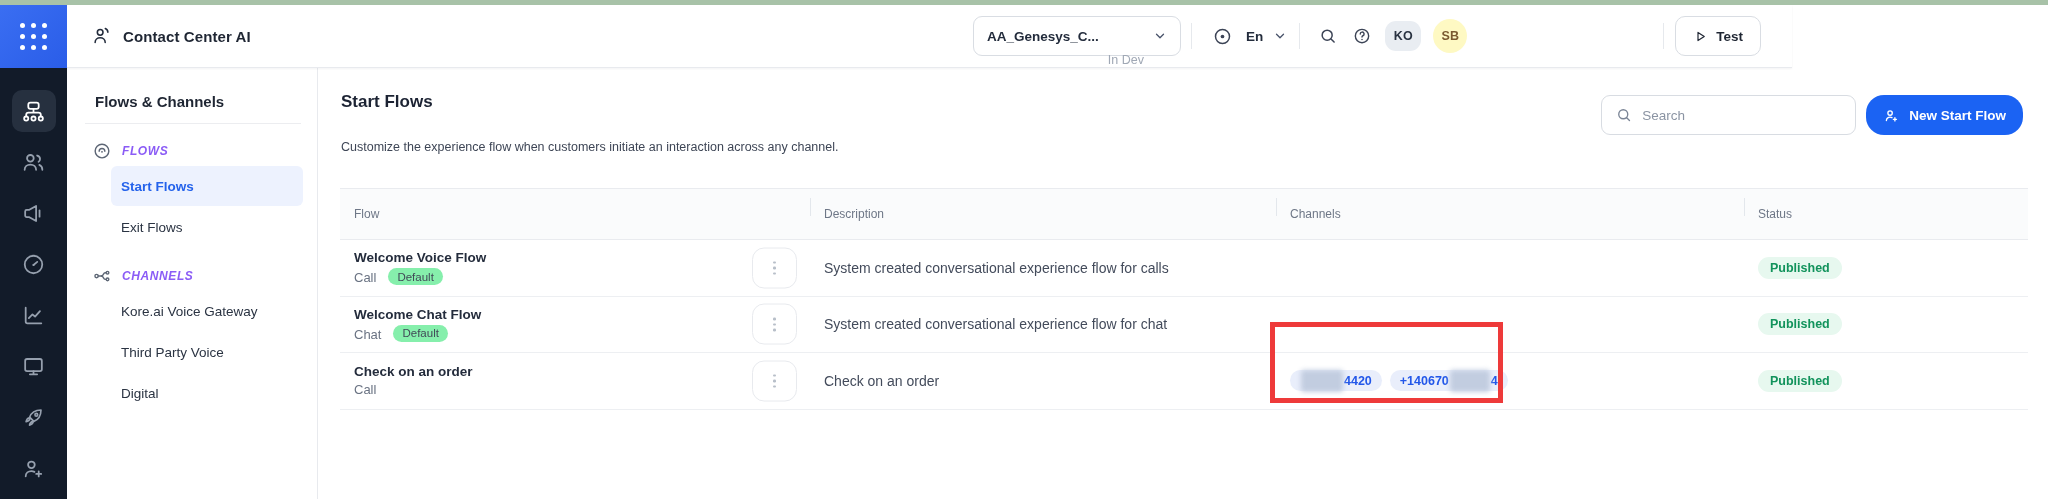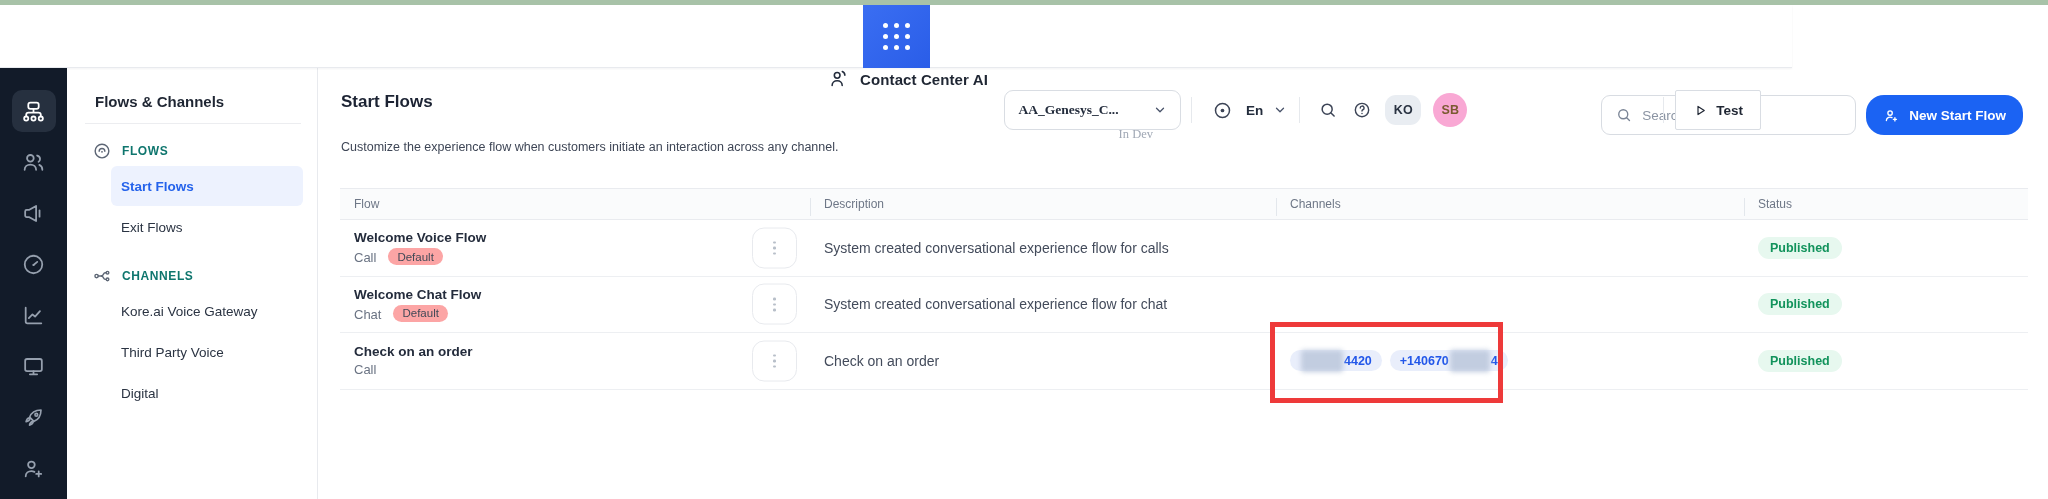--- a/index.html
+++ b/index.html
@@ -6,96 +6,96 @@
   html,body { width:2048px; height:499px; background:#fff; overflow:hidden;
               font-family:"Liberation Sans", sans-serif; -webkit-font-smoothing:antialiased; }
   .stage { position:relative; width:2048px; height:499px; background:#fff; }
 
   
   .green-strip { position:absolute; top:0; left:0; width:2048px; height:5px; background:#a8c2a8; }
 
   
   .topbar { position:absolute; top:5px; left:0; width:1792px; height:63px; background:#fff;
             border-bottom:1px solid #e8eaee; box-shadow:0 1px 2px rgba(16,24,40,.05);
-            display:flex; align-items:center; z-index:30;flex-direction:column; }
+            display:flex; align-items:center; z-index:30; }
   .app-launcher { width:67px; height:63px; background:linear-gradient(135deg,#3a6ef2,#2a5de8);
                   display:flex; align-items:center; justify-content:center; flex:0 0 auto; cursor:pointer; }
   .dots-grid { display:grid; grid-template-columns:repeat(3,5px); grid-gap:6px; }
   .dots-grid i { width:5px; height:5px; border-radius:50%; background:#fff; }
   .app-title-wrap { display:flex; align-items:center; gap:10px; margin-left:24px; }
   .app-title { font-size:15px; font-weight:700; color:#1f2633; letter-spacing:.1px; }
   .tb-right { display:flex; align-items:center; margin-left:auto; margin-right:31px; }
-  .env-select { display:flex; align-items:center; height:40px; padding:0 13px;
-                border:1px solid #d9dde3; border-radius:9px; cursor:pointer;font-family:Liberation Serif, serif; }
+  .env-select { display:flex; align-items:center; gap:9px; height:40px; padding:0 13px;
+                border:1px solid #d9dde3; border-radius:9px; cursor:pointer; }
   .env-value { font-size:13.5px; font-weight:600; color:#232c3c; }
   .env-status { font-size:12.5px; color:#a0a8b5;margin-top:48px; }
   .vdiv { width:1px; height:26px; background:#e6e9ed; }
   .tb-icon { color:#3c4456; display:flex; align-items:center; justify-content:center; cursor:pointer; }
   .lang { font-size:13.5px; font-weight:600; color:#232c3c; cursor:pointer; }
   .ko-badge { min-width:36px; height:30px; padding:0 8px; background:#e9edf2; border-radius:11px;
               display:flex; align-items:center; justify-content:center;
               font-size:12.5px; font-weight:700; color:#2a3342; cursor:pointer; }
-  .sb-avatar { width:34px; height:34px; border-radius:50%; background:#f9a8d4;
+  .sb-avatar { width:34px; height:34px; border-radius:50%; background:#fef9c3;
                display:flex; align-items:center; justify-content:center;
                font-size:12.5px; font-weight:700; color:#7a5a30; cursor:pointer; }
   .test-btn { display:flex; align-items:center; gap:8px; height:40px; padding:0 17px;
-              border:1px solid #d9dde3; border-radius:2px; background:#fff; cursor:pointer; }
+              border:1px solid #d9dde3; border-radius:10px; background:#fff; cursor:pointer; }
   .test-btn span { font-size:13.5px; font-weight:700; color:#1f2633; }
 
   
   .rail { position:absolute; top:68px; left:0; width:67px; height:431px; background:#121b29;
           display:flex; flex-direction:column; align-items:center; padding-top:22px; z-index:20; }
   .rail-item { width:44px; height:44px; margin-bottom:9px; border-radius:10px;
                display:flex; align-items:center; justify-content:center; color:#96a0ae; cursor:pointer; }
   .rail-item.active { background:#26303f; color:#fff; }
   .rail-caret { position:absolute; left:57px; top:104px; width:0; height:0;
                 border-top:9px solid transparent; border-bottom:9px solid transparent;
                 border-right:10px solid #fff; }
 
   
   .sidebar { position:absolute; top:68px; left:67px; width:251px; height:431px; background:#fff;
              border-right:1px solid #e8eaee; z-index:10; }
   .side-title { padding:25px 20px 13px 28px; font-size:15px; font-weight:700; color:#1f2633; }
   .side-divider { height:1px; background:#ecedf0; margin:0 16px 0 18px; }
   .side-section-head { display:flex; align-items:center; gap:10px; padding-left:25px;
                        margin-top:17px; margin-bottom:5px; color:#5d6675; }
-  .side-section-label { font-size:12px; font-weight:600; color:#0f766e; letter-spacing:.6px; }
+  .side-section-label { font-size:12px; font-weight:600; color:#8b5cf6; letter-spacing:.6px;font-style:italic; }
   .side-item { height:40px; margin:1px 14px 1px 44px; padding-left:10px; display:flex; align-items:center;
                border-radius:6px; font-size:13.5px; color:#2a3342; cursor:pointer; }
   .side-item.active { background:#edf2fe; color:#2563eb; font-weight:600; }
 
   
   .main { position:absolute; top:68px; left:318px; width:1730px; height:431px; background:#fff; }
   .page-title { position:absolute; top:24px; left:23px; font-size:17px; font-weight:800; color:#1c2333; }
   .page-subtitle { position:absolute; top:72px; left:23px; font-size:12.5px; color:#3e4656; }
   .main-actions { position:absolute; top:27px; right:25px; display:flex; gap:10px; align-items:center; }
   .search-box { width:255px; height:40px; border:1px solid #d8dce2; border-radius:9px; background:#fff;
                 display:flex; align-items:center; gap:9px; padding:0 13px; }
   .search-box input { border:0; outline:0; flex:1; font-size:13.5px; color:#15803d; background:transparent;
                       font-family:"Liberation Sans", sans-serif; }
   .search-box input::placeholder { color:#8b94a3; }
   .primary-btn { height:40px; padding:0 17px; background:#1b63f3; border:0; border-radius:18px;
                  display:flex; align-items:center; gap:9px; cursor:pointer; }
   .primary-btn span { color:#fff; font-size:13.5px; font-weight:600; }
 
   
   .flow-table { position:absolute; top:120px; left:22px; width:1688px; }
-  .t-head { display:grid; grid-template-columns:470px 466px 468px 284px; height:32px;
+  .t-head { display:grid; grid-template-columns:470px 466px 468px 284px; height:52px;
             background:#fafbfc; border-top:1px solid #e9ebef; border-bottom:1px solid #e9ebef; }
   .t-head .th { display:flex; align-items:center; padding-left:14px; font-size:12px; color:#6e7787;
                 position:relative; }
   .t-head .th + .th::before { content:""; position:absolute; left:0; top:9px; width:1px; height:18px; background:#e3e7ec; }
   .t-row { display:grid; grid-template-columns:470px 466px 468px 284px; height:56.5px;
            border-bottom:1px solid #edeff2; }
   .td { display:flex; align-items:center; padding-left:14px; position:relative; }
   .flow-cell { flex-direction:column; align-items:flex-start; justify-content:center; gap:3px; }
   .flow-name { font-size:13.5px; font-weight:700; color:#242c3c; }
   .flow-sub { display:flex; align-items:flex-end; gap:12px; }
   .flow-type { font-size:13px; color:#6a7383; }
-  .tag-pill { font-size:11.5px; color:#414957; background:#fca5a5; padding:2.5px 9px; border-radius:10px; }
+  .tag-pill { font-size:11.5px; color:#414957; background:#86efac; padding:2.5px 9px; border-radius:10px; }
   .kebab { position:absolute; right:13px; top:50%; transform:translateY(-50%);
            width:45px; height:41px; background:#fff; border:1px solid #e8eaee; border-radius:12px;
            display:flex; flex-direction:column; align-items:center; justify-content:center; gap:3px; cursor:pointer; }
   .kebab i { width:2.5px; height:2.5px; border-radius:50%; background:#b8bfc9; }
   .desc-text { font-size:14px; color:#434b5b; }
   .status-badge { font-size:12.5px; font-weight:700; color:#12935c; background:#e7f8ef;
                   padding:4px 12px; border-radius:13px; }
   .phone-pill { display:inline-flex; align-items:center; background:#e9eefb; border-radius:13px;
                 padding:3.5px 10px; font-size:12.5px; font-weight:700; color:#2257e9; margin-right:8px;
                 white-space:nowrap; }

